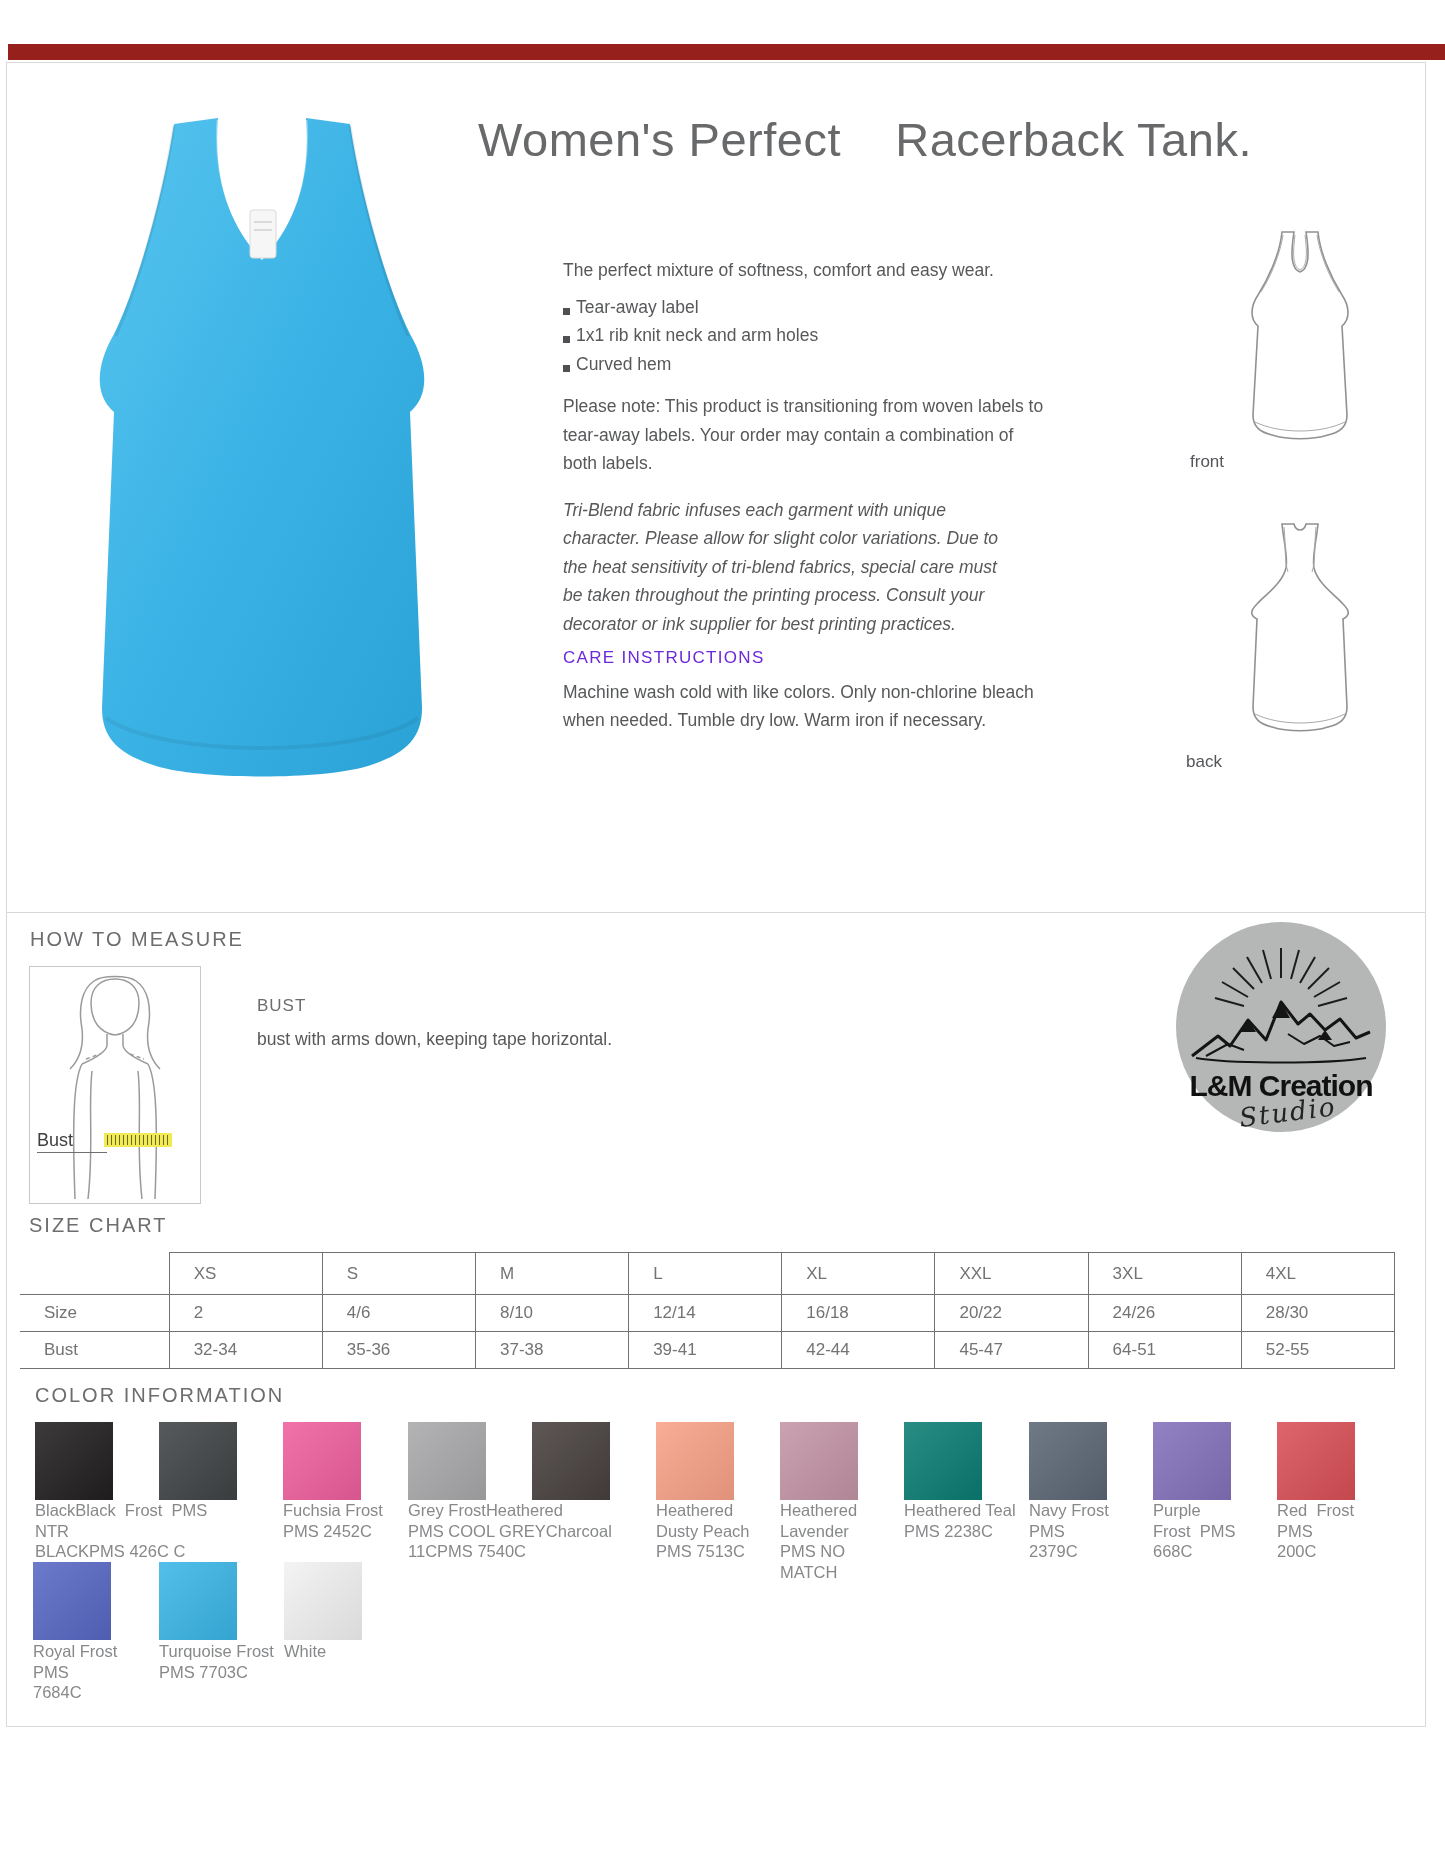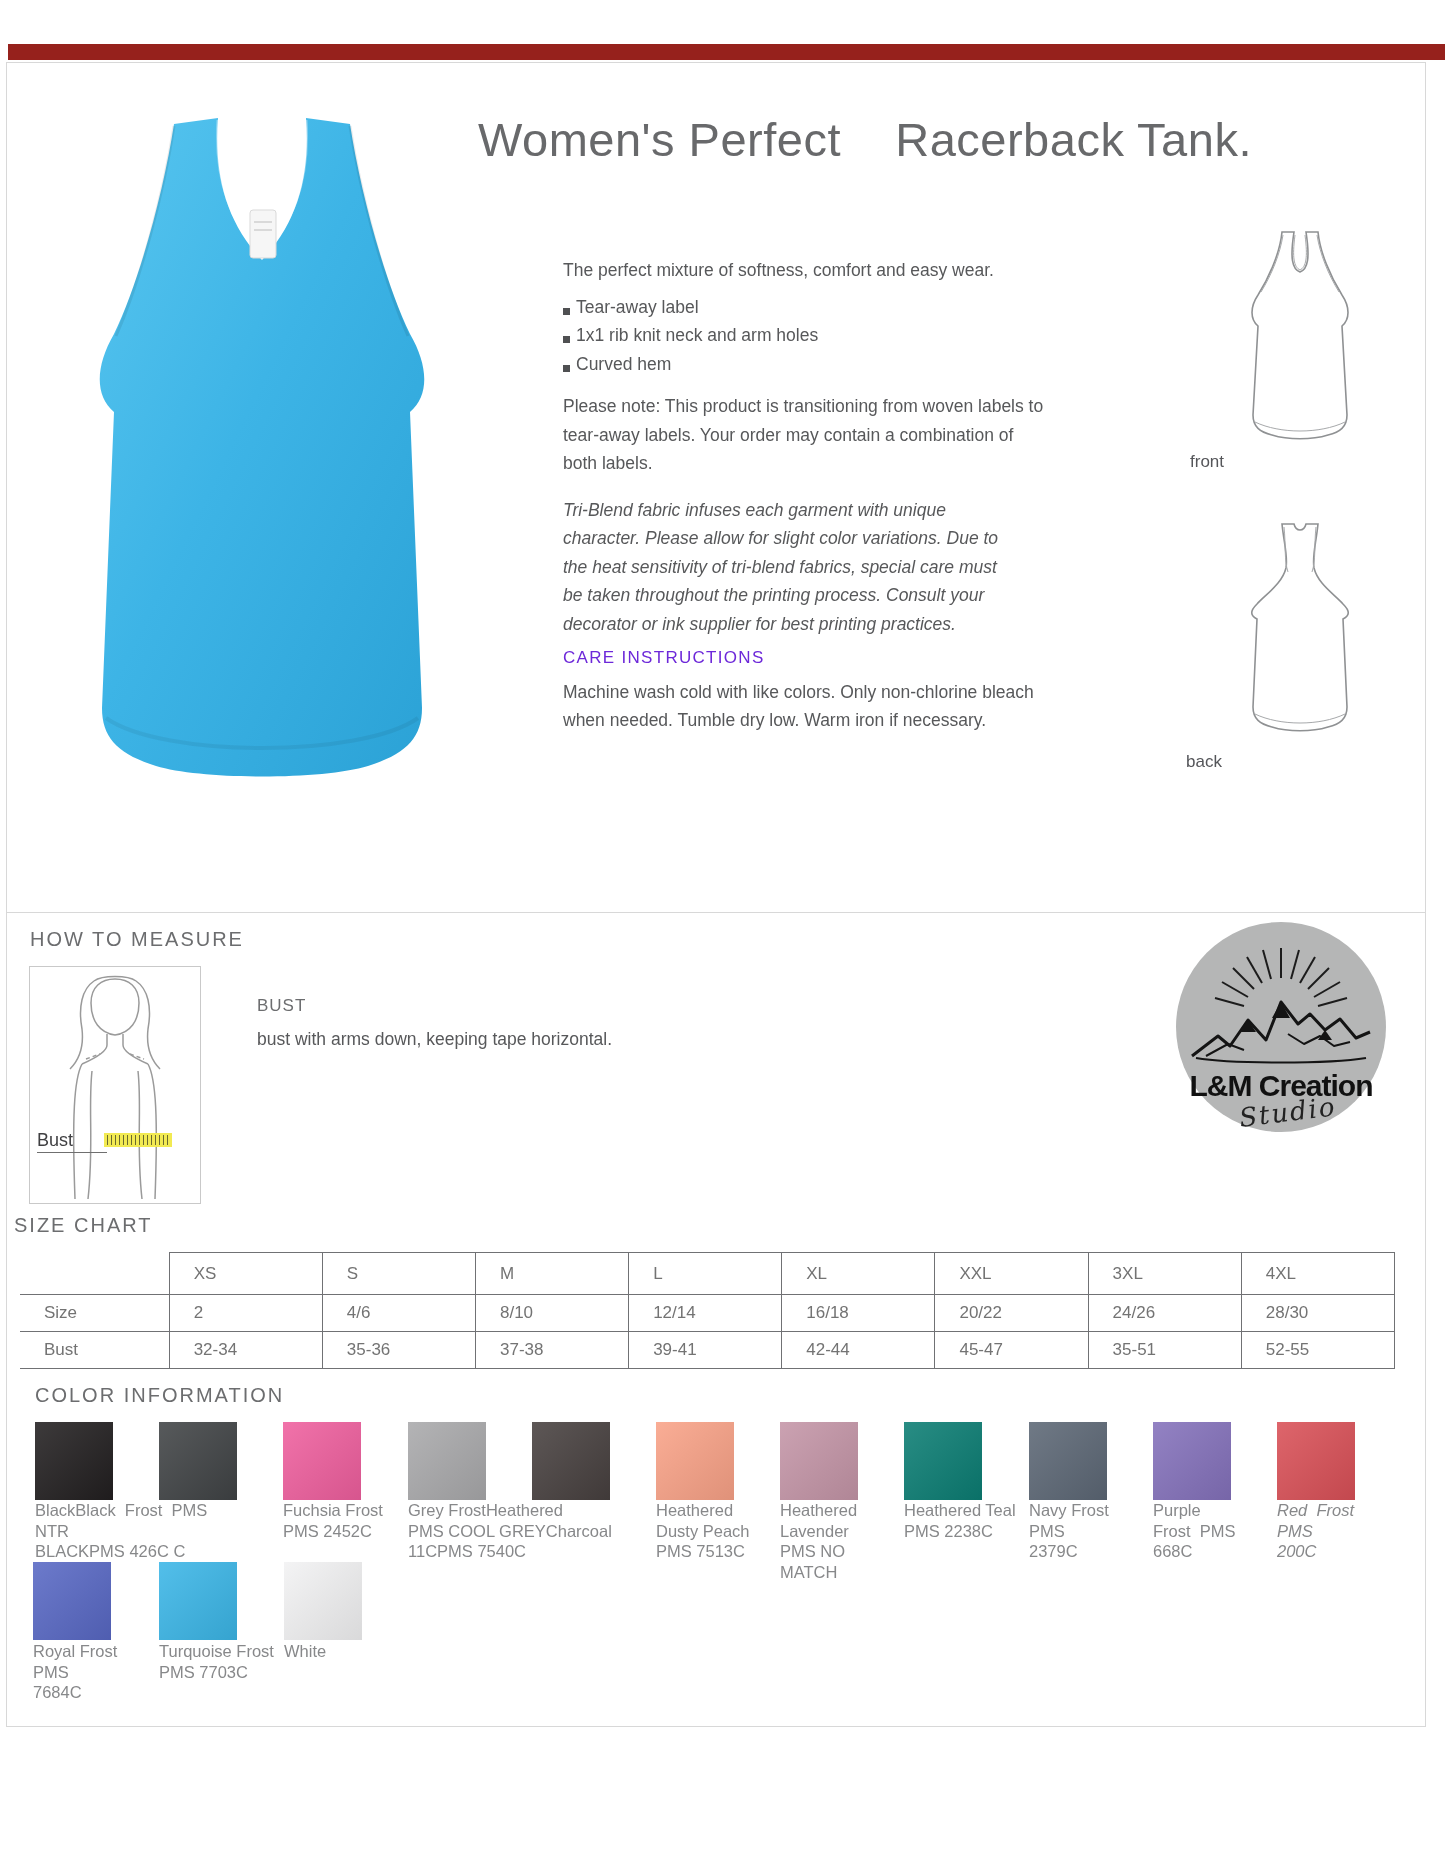--- a/index.html
+++ b/index.html
@@ -24,21 +24,21 @@
   .care-head{font-size:17px;letter-spacing:1.3px;color:#6d28d9;margin-bottom:5px;}
   
   .front-diagram{left:1240px;top:226px;width:120px;height:226px;}
   .back-diagram{left:1240px;top:518px;width:120px;height:226px;}
   .diagram-label{font-size:17px;color:#55565a;}
   .front-label{left:1190px;top:452px;}
   .back-label{left:1186px;top:752px;}
   
   .sec-head{font-size:20px;letter-spacing:2px;color:#6c6d6f;}
   .htm-head{left:30px;top:928px;}
-  .size-head{left:14px;top:1214px;}
+  .size-head{left:29px;top:1214px;}
   .color-head{left:35px;top:1384px;}
   
   .measure-figure-box{left:29px;top:966px;width:172px;height:238px;border:1px solid #c9c9c9;box-sizing:border-box;background:#fff;}
   .bust-head{left:257px;top:996px;font-size:17px;letter-spacing:1px;color:#6c6d6f;}
   .measure-text{left:257px;top:1024px;width:430px;font-size:17.5px;line-height:30px;}
   .measure-text .j{text-align:justify;text-align-last:justify;}
   .bust-fig-label{left:37px;top:1130px;font-size:18px;color:#3f3f41;}
   .bust-fig-line{left:37px;top:1152px;width:70px;height:0;border-top:1.5px solid #6f6f6f;}
   .logo{left:1170px;top:916px;width:222px;height:222px;}
   
@@ -222,21 +222,21 @@
           <td class="cell">28/30</td>
         </tr>
         <tr class="r-data">
           <td class="lbl">Bust</td>
           <td class="cell">32-34</td>
           <td class="cell">35-36</td>
           <td class="cell">37-38</td>
           <td class="cell">39-41</td>
           <td class="cell">42-44</td>
           <td class="cell">45-47</td>
-          <td class="cell">35-51</td>
+          <td class="cell">64-51</td>
           <td class="cell">52-55</td>
         </tr>
       </tbody>
   </table>
 </div>
 
 <div class="abs sec-head color-head">COLOR INFORMATION</div>
 <div id="swatches">
     <div class="abs swatch" style="left: 35px; top: 1422px; background: linear-gradient(135deg, rgba(255, 255, 255, 0.12), rgba(0, 0, 0, 0.1)), rgb(34, 31, 32);"></div>
     <div class="abs swatch" style="left: 159px; top: 1422px; background: linear-gradient(135deg, rgba(255, 255, 255, 0.12), rgba(0, 0, 0, 0.1)), rgb(64, 67, 69);"></div>
@@ -250,20 +250,20 @@
     <div class="abs swatch" style="left: 1153px; top: 1422px; background: linear-gradient(135deg, rgba(255, 255, 255, 0.12), rgba(0, 0, 0, 0.1)), rgb(132, 113, 187);"></div>
     <div class="abs swatch" style="left: 1277px; top: 1422px; background: linear-gradient(135deg, rgba(255, 255, 255, 0.12), rgba(0, 0, 0, 0.1)), rgb(217, 80, 87);"></div>
     <div class="abs swatch-label" style="left: 35px; top: 1500px; width: 205px;"><div>BlackBlack  Frost  PMS  NTR</div><div>BLACKPMS 426C C</div></div>
     <div class="abs swatch-label" style="left: 283px; top: 1500px; width: 118px;"><div>Fuchsia Frost</div><div>PMS 2452C</div></div>
     <div class="abs swatch-label" style="left: 408px; top: 1500px; width: 205px;"><div>Grey FrostHeathered</div><div>PMS COOL GREYCharcoal</div><div>11CPMS 7540C</div></div>
     <div class="abs swatch-label" style="left: 656px; top: 1500px; width: 118px;"><div>Heathered</div><div>Dusty Peach</div><div>PMS 7513C</div></div>
     <div class="abs swatch-label" style="left: 780px; top: 1500px; width: 118px;"><div>Heathered</div><div>Lavender</div><div>PMS NO MATCH</div></div>
     <div class="abs swatch-label" style="left: 904px; top: 1500px; width: 118px;"><div>Heathered Teal</div><div>PMS 2238C</div></div>
     <div class="abs swatch-label" style="left: 1029px; top: 1500px; width: 118px;"><div>Navy Frost</div><div>PMS</div><div>2379C</div></div>
     <div class="abs swatch-label" style="left: 1153px; top: 1500px; width: 118px;"><div>Purple</div><div>Frost  PMS</div><div>668C</div></div>
-    <div class="abs swatch-label" style="left: 1277px; top: 1500px; width: 118px; font-style: italic;"><div>Red  Frost</div><div>PMS</div><div>200C</div></div>
+    <div class="abs swatch-label" style="left: 1277px; top: 1500px; width: 118px;"><div>Red  Frost</div><div>PMS</div><div>200C</div></div>
     <div class="abs swatch" style="left: 33px; top: 1562px; background: linear-gradient(135deg, rgba(255, 255, 255, 0.12), rgba(0, 0, 0, 0.1)), rgb(88, 104, 196);"></div>
     <div class="abs swatch" style="left: 159px; top: 1562px; background: linear-gradient(135deg, rgba(255, 255, 255, 0.12), rgba(0, 0, 0, 0.1)), rgb(59, 182, 231);"></div>
     <div class="abs swatch" style="left: 284px; top: 1562px; background: linear-gradient(135deg, rgba(255, 255, 255, 0.12), rgba(0, 0, 0, 0.1)), rgb(242, 242, 243);"></div>
     <div class="abs swatch-label" style="left: 33px; top: 1641px; width: 118px;"><div>Royal Frost</div><div>PMS</div><div>7684C</div></div>
     <div class="abs swatch-label" style="left: 159px; top: 1641px; width: 118px;"><div>Turquoise Frost</div><div>PMS 7703C</div></div>
     <div class="abs swatch-label" style="left: 284px; top: 1641px; width: 118px;"><div>White</div></div>
   </div>
 
 </body></html>

